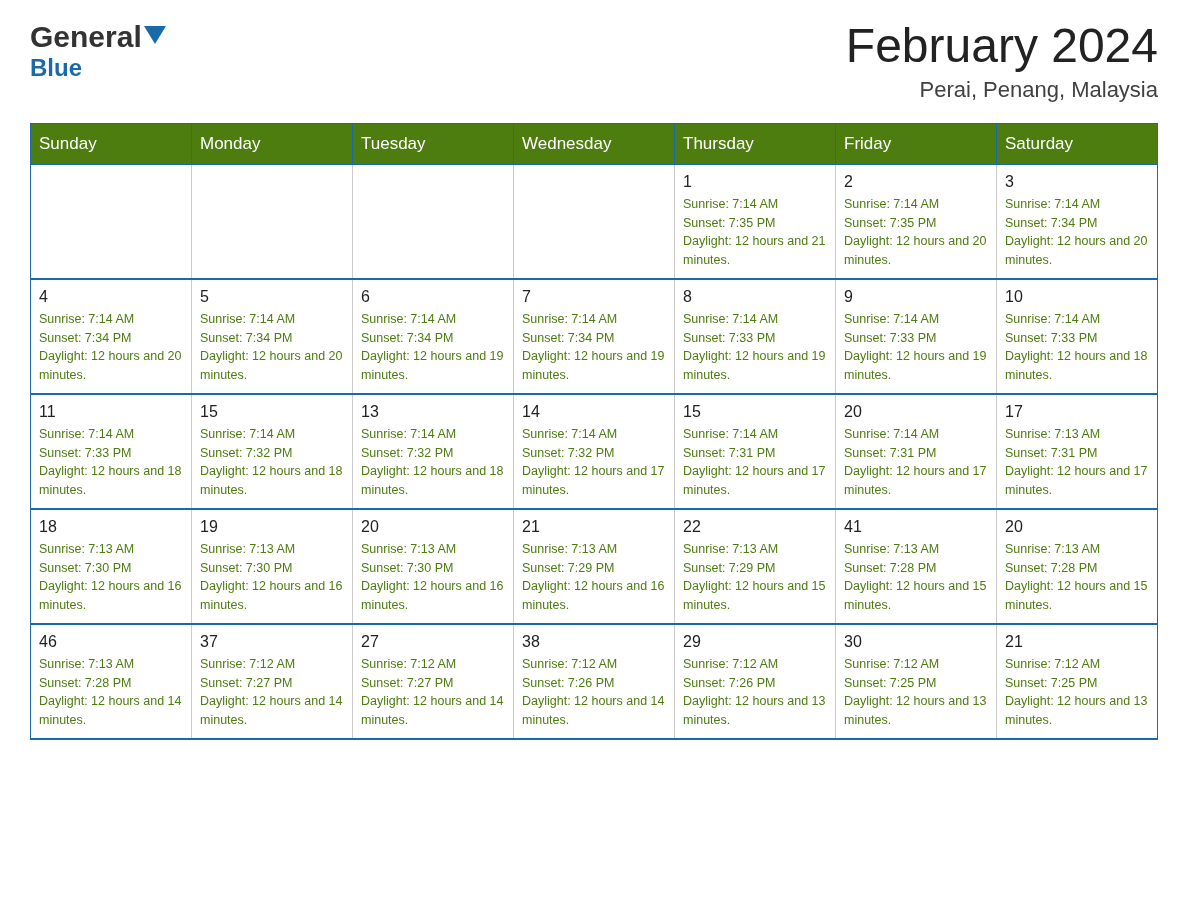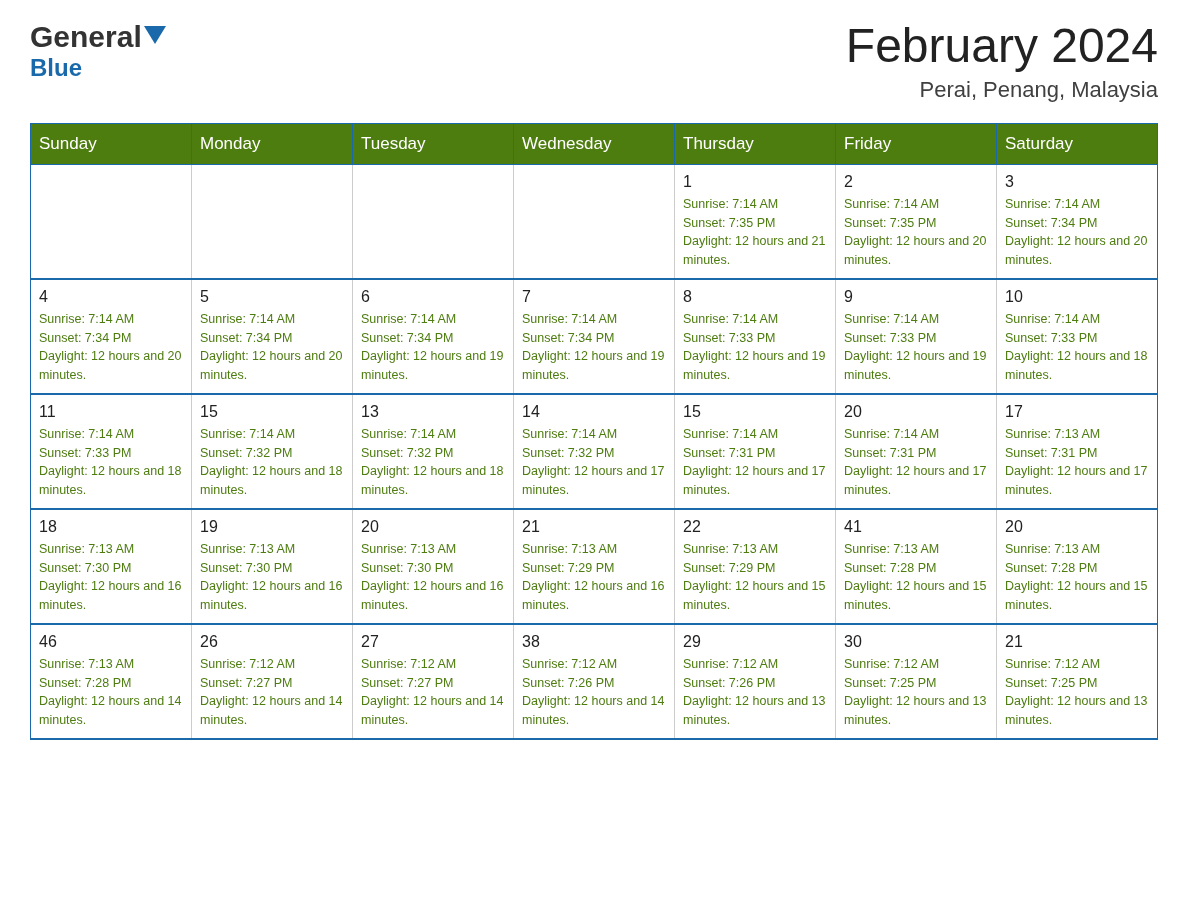--- a/index.html
+++ b/index.html
@@ -298,21 +298,21 @@
         </td>
       </tr>
       <tr>
         <td>
           <div class="day-number">46</div>
           <div class="day-info">
             Sunrise: 7:13 AM<br>Sunset: 7:28 PM<br>Daylight: 12 hours and 14 minutes.
           </div>
         </td>
         <td>
-          <div class="day-number">26</div>
+          <div class="day-number">37</div>
           <div class="day-info">
             Sunrise: 7:12 AM<br>Sunset: 7:27 PM<br>Daylight: 12 hours and 14 minutes.
           </div>
         </td>
         <td>
           <div class="day-number">27</div>
           <div class="day-info">
             Sunrise: 7:12 AM<br>Sunset: 7:27 PM<br>Daylight: 12 hours and 14 minutes.
           </div>
         </td>

